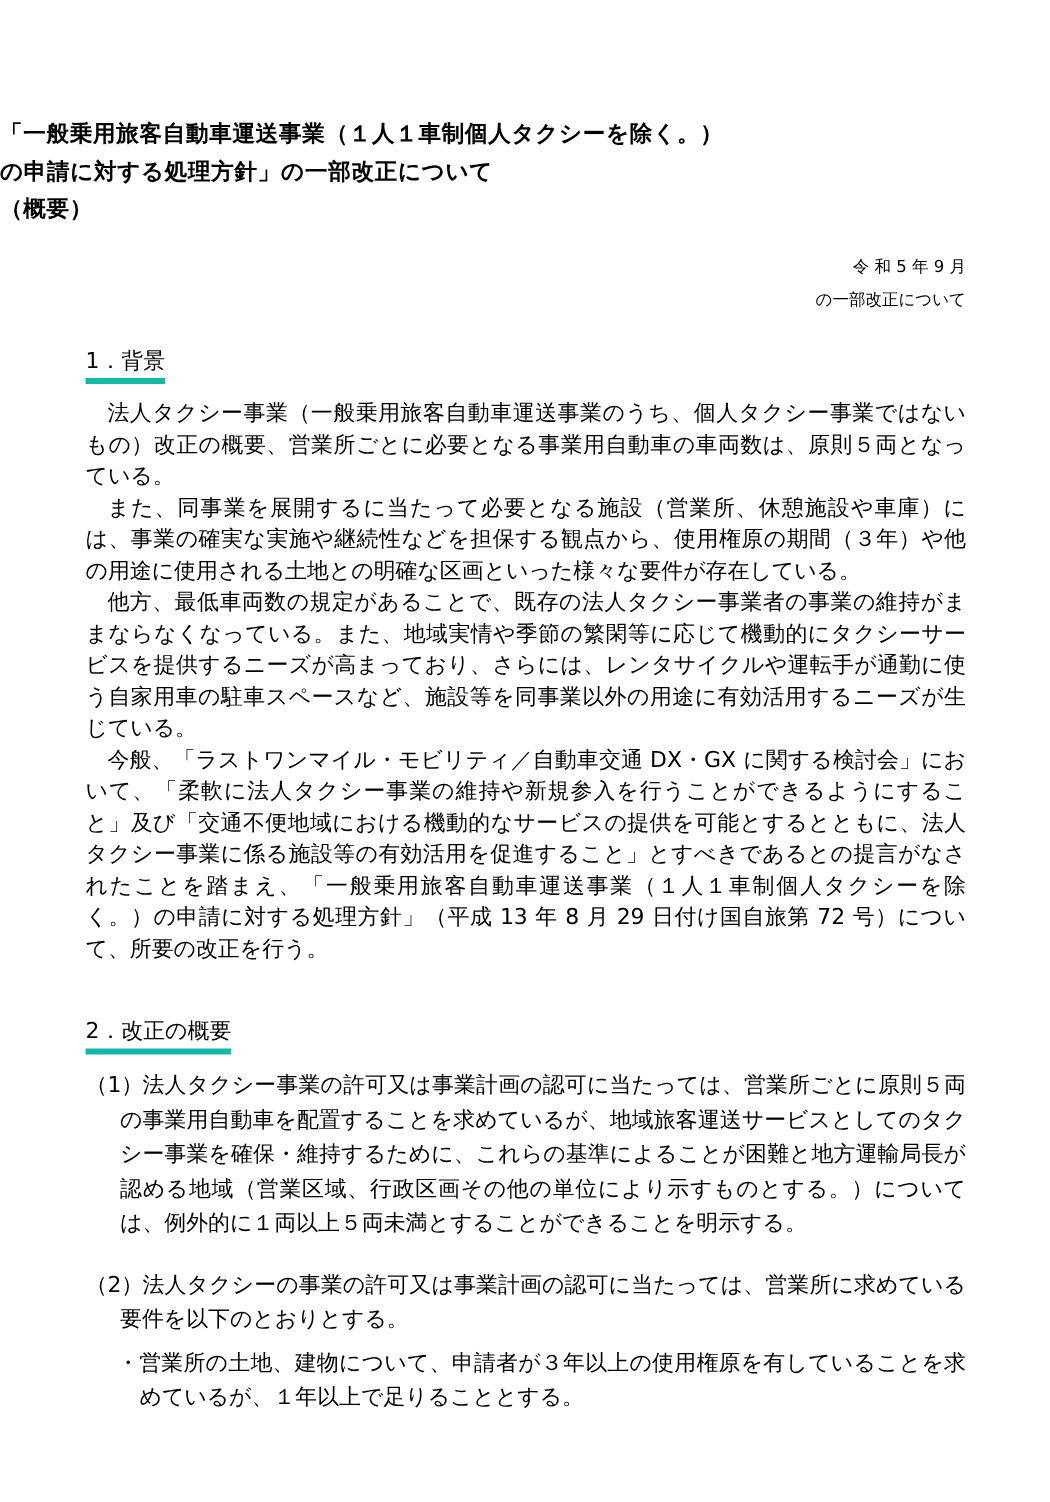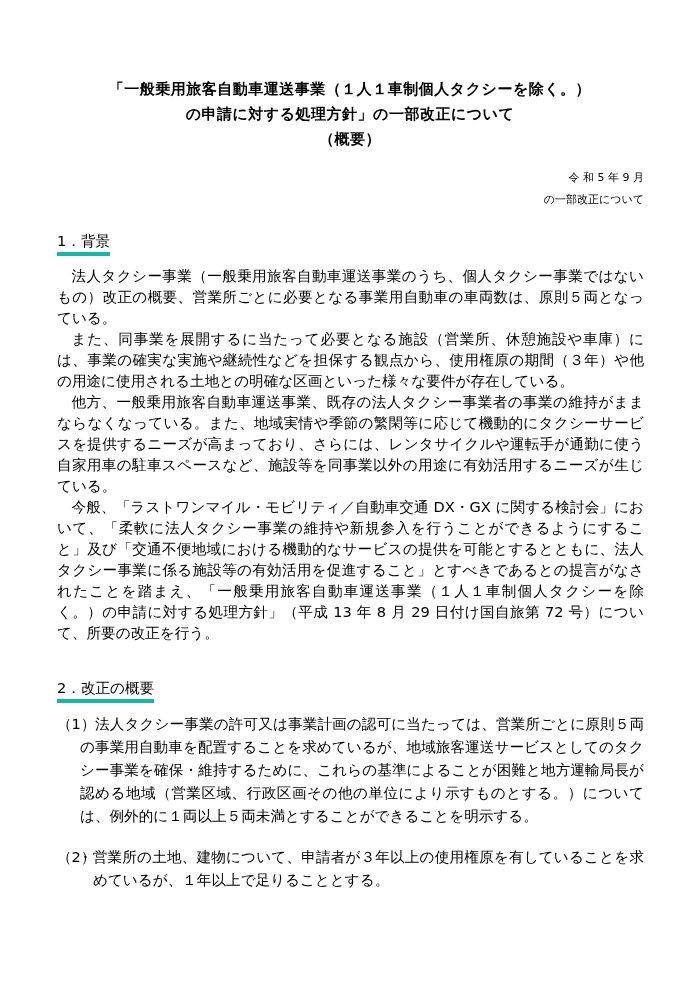--- a/index.html
+++ b/index.html
@@ -12,21 +12,21 @@
     width: 700px;
     height: 1001px;
     background: #ffffff;
     color: #000000;
     font-family: "DejaVu Sans", "Liberation Sans", sans-serif;
     overflow: hidden;
     box-sizing: border-box;
   }
   .title-block {
     padding-top: 77px;
-    text-align: center;
+    text-align: left;
     font-weight: bold;
     font-size: 15px;
     line-height: 25px;
     letter-spacing: 0.5px;
   }
   .meta-block {
     margin-top: 15px;
     padding-right: 56px;
     text-align: right;
     font-size: 11px;
@@ -98,33 +98,34 @@
     <div>令 和 5 年 9 月</div>
     <div>の一部改正について</div>
   </div>
 
   <div class="section section-1">
     <div class="heading">
       <span class="heading-text">1．背景</span>
     </div>
     <p class="para">法人タクシー事業（一般乗用旅客自動車運送事業のうち、個人タクシー事業ではないもの）改正の概要、営業所ごとに必要となる事業用自動車の車両数は、原則５両となっている。</p>
     <p class="para">また、同事業を展開するに当たって必要となる施設（営業所、休憩施設や車庫）には、事業の確実な実施や継続性などを担保する観点から、使用権原の期間（３年）や他の用途に使用される土地との明確な区画といった様々な要件が存在している。</p>
-    <p class="para">他方、一般乗用旅客自動車運送事業、既存の法人タクシー事業者の事業の維持がままならなくなっている。また、地域実情や季節の繁閑等に応じて機動的にタクシーサービスを提供するニーズが高まっており、さらには、レンタサイクルや運転手が通勤に使う自家用車の駐車スペースなど、施設等を同事業以外の用途に有効活用するニーズが生じている。</p>
+    <p class="para">他方、最低車両数の規定があることで、既存の法人タクシー事業者の事業の維持がままならなくなっている。また、地域実情や季節の繁閑等に応じて機動的にタクシーサービスを提供するニーズが高まっており、さらには、レンタサイクルや運転手が通勤に使う自家用車の駐車スペースなど、施設等を同事業以外の用途に有効活用するニーズが生じている。</p>
     <p class="para">今般、「ラストワンマイル・モビリティ／自動車交通 DX・GX に関する検討会」において、「柔軟に法人タクシー事業の維持や新規参入を行うことができるようにすること」及び「交通不便地域における機動的なサービスの提供を可能とするとともに、法人タクシー事業に係る施設等の有効活用を促進すること」とすべきであるとの提言がなされたことを踏まえ、「一般乗用旅客自動車運送事業（１人１車制個人タクシーを除く。）の申請に対する処理方針」（平成 13 年 8 月 29 日付け国自旅第 72 号）について、所要の改正を行う。</p>
   </div>
 
   <div class="section section-2">
     <div class="heading">
       <span class="heading-text">2．改正の概要</span>
     </div>
 
     <div class="numbered-item">
       <span class="item-label">（1）</span>
       <div class="item-text">法人タクシー事業の許可又は事業計画の認可に当たっては、営業所ごとに原則５両の事業用自動車を配置することを求めているが、地域旅客運送サービスとしてのタクシー事業を確保・維持するために、これらの基準によることが困難と地方運輸局長が認める地域（営業区域、行政区画その他の単位により示すものとする。）については、例外的に１両以上５両未満とすることができることを明示する。</div>
     </div>
 
     <div class="numbered-item">
       <span class="item-label">（2）</span>
+      <div class="item-text">法人タクシーの事業の許可又は事業計画の認可に当たっては、営業所に求めている要件を以下のとおりとする。</div>
       <div class="bullet-line">・営業所の土地、建物について、申請者が３年以上の使用権原を有していることを求めているが、１年以上で足りることとする。</div>
     </div>
   </div>
 
 </div>
 
 </body></html>

